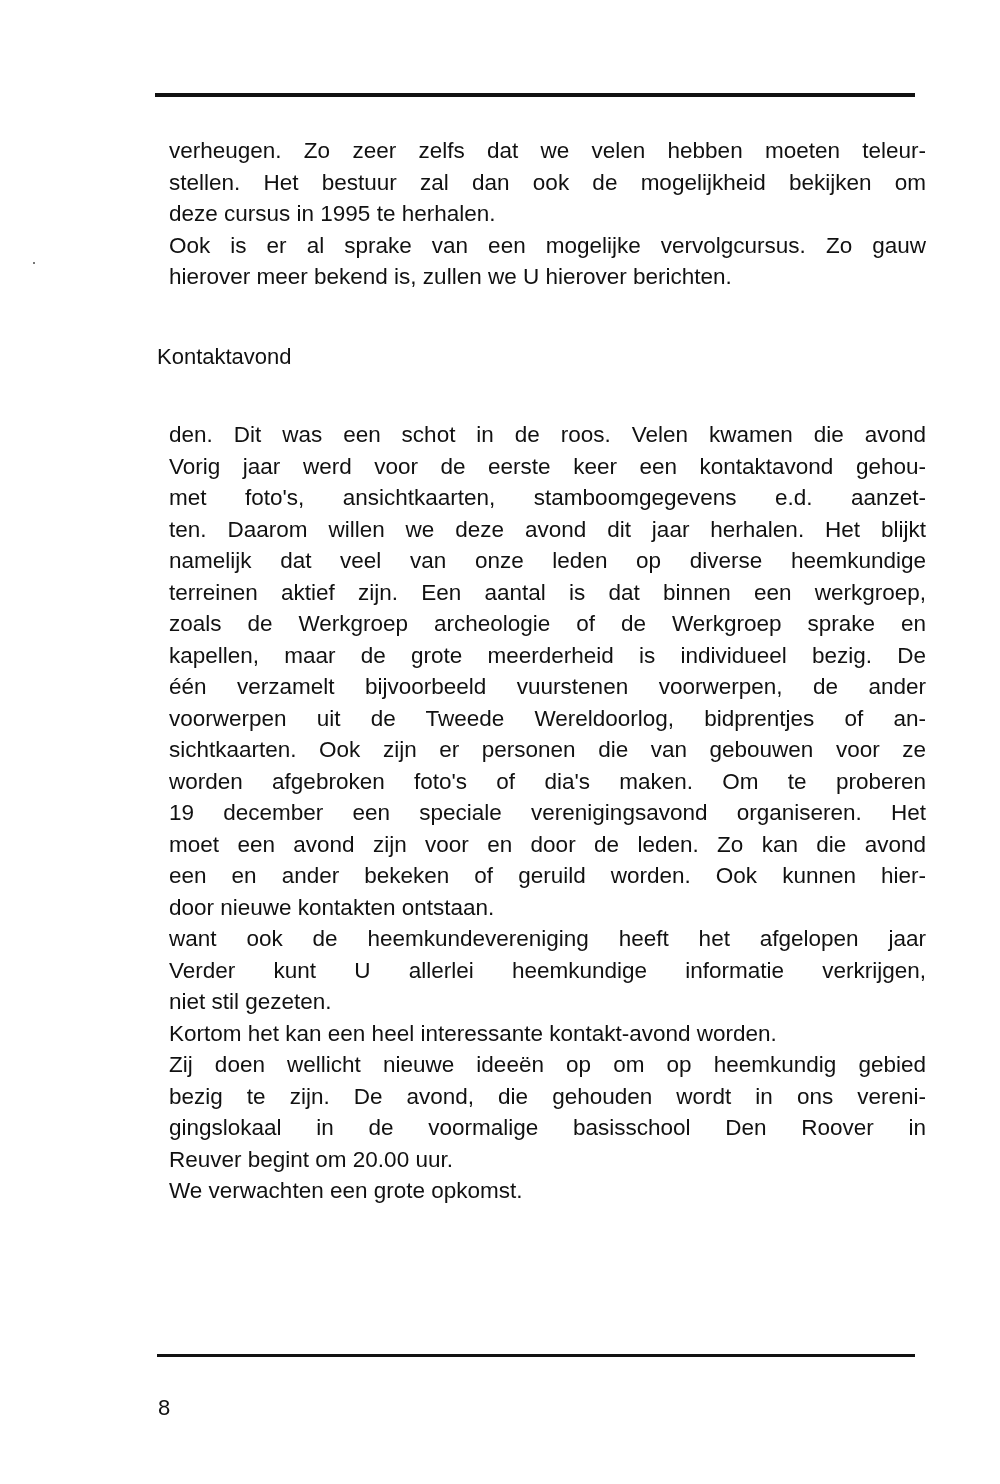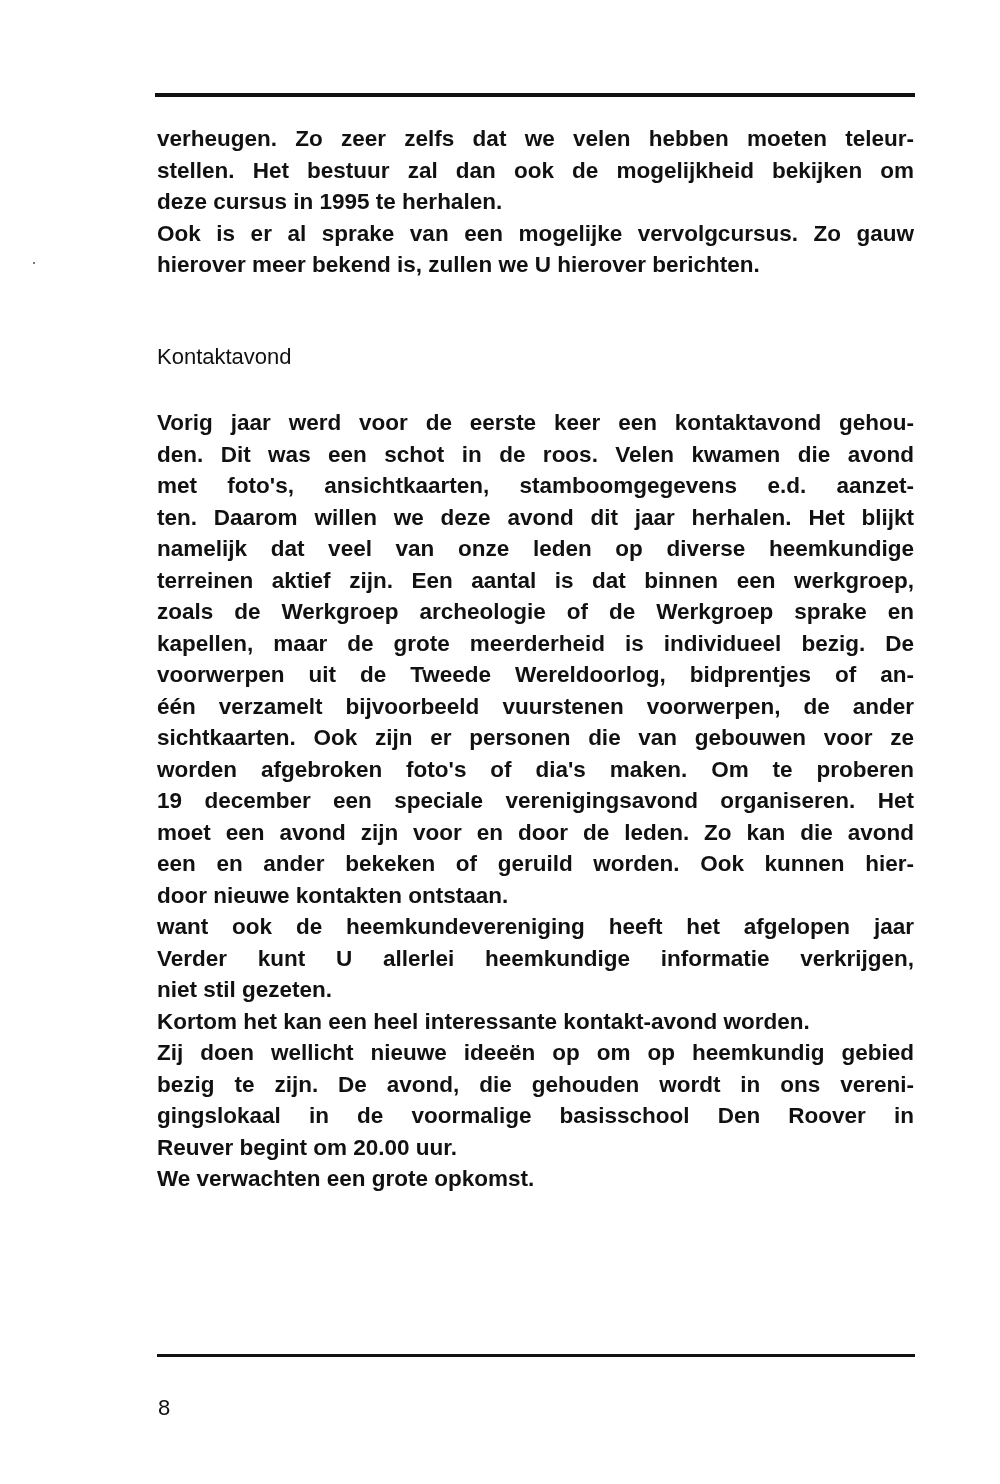--- a/index.html
+++ b/index.html
@@ -2,21 +2,21 @@
 <html><head>
 <meta charset="utf-8">
 <style>
   html, body { margin: 0; padding: 0; background: #ffffff; }
   body { width: 1000px; height: 1484px; position: relative; overflow: hidden;
          font-family: "Liberation Sans", sans-serif; color: #111; }
   .rule-top { position: absolute; left: 155px; top: 93px; width: 760px; height: 4px; background: #111; }
   .rule-bottom { position: absolute; left: 157px; top: 1354px; width: 758px; height: 3px; background: #111; }
   .dot { position: absolute; left: 33px; top: 262px; width: 2px; height: 2px; background: #777; }
   .page { position: absolute; left: 157px; width: 757px; }
-  .block { margin: 0; font-weight: bold; }
+  .block { margin: 12px; }
   .line { display: block; font-size: 22.5px; line-height: 31.5px; height: 31.5px;
           white-space: nowrap; text-align: justify; text-align-last: justify; }
   .line.last { text-align-last: left; }
   .p1 { top: 123px; }
   .heading { position: absolute; left: 157px; top: 344px; font-size: 22px; font-weight: normal; }
   .p2 { top: 407px; }
   .pagenum { position: absolute; left: 158px; top: 1395px; font-size: 22px; }
 </style>
 </head>
 <body>
@@ -28,30 +28,30 @@
   <span class="line">verheugen. Zo zeer zelfs dat we velen hebben moeten teleur-</span>
   <span class="line">stellen. Het bestuur zal dan ook de mogelijkheid bekijken om</span>
   <span class="line last">deze cursus in 1995 te herhalen.</span>
   <span class="line">Ook is er al sprake van een mogelijke vervolgcursus. Zo gauw</span>
   <span class="line last">hierover meer bekend is, zullen we U hierover berichten.</span>
 </div>
 
 <div class="heading">Kontaktavond</div>
 
 <div class="page p2 block">
+  <span class="line">den. Dit was een schot in de roos. Velen kwamen die avond</span>
   <span class="line">Vorig jaar werd voor de eerste keer een kontaktavond gehou-</span>
-  <span class="line">den. Dit was een schot in de roos. Velen kwamen die avond</span>
   <span class="line">met foto's, ansichtkaarten, stamboomgegevens e.d. aanzet-</span>
   <span class="line">ten. Daarom willen we deze avond dit jaar herhalen. Het blijkt</span>
   <span class="line">namelijk dat veel van onze leden op diverse heemkundige</span>
   <span class="line">terreinen aktief zijn. Een aantal is dat binnen een werkgroep,</span>
   <span class="line">zoals de Werkgroep archeologie of de Werkgroep sprake en</span>
   <span class="line">kapellen, maar de grote meerderheid is individueel bezig. De</span>
+  <span class="line">één verzamelt bijvoorbeeld vuurstenen voorwerpen, de ander</span>
   <span class="line">voorwerpen uit de Tweede Wereldoorlog, bidprentjes of an-</span>
-  <span class="line">één verzamelt bijvoorbeeld vuurstenen voorwerpen, de ander</span>
   <span class="line">sichtkaarten. Ook zijn er personen die van gebouwen voor ze</span>
   <span class="line">worden afgebroken foto's of dia's maken. Om te proberen</span>
   <span class="line">19 december een speciale verenigingsavond organiseren. Het</span>
   <span class="line">moet een avond zijn voor en door de leden. Zo kan die avond</span>
   <span class="line">een en ander bekeken of geruild worden. Ook kunnen hier-</span>
   <span class="line last">door nieuwe kontakten ontstaan.</span>
   <span class="line">want ook de heemkundevereniging heeft het afgelopen jaar</span>
   <span class="line">Verder kunt U allerlei heemkundige informatie verkrijgen,</span>
   <span class="line last">niet stil gezeten.</span>
   <span class="line last">Kortom het kan een heel interessante kontakt-avond worden.</span>

